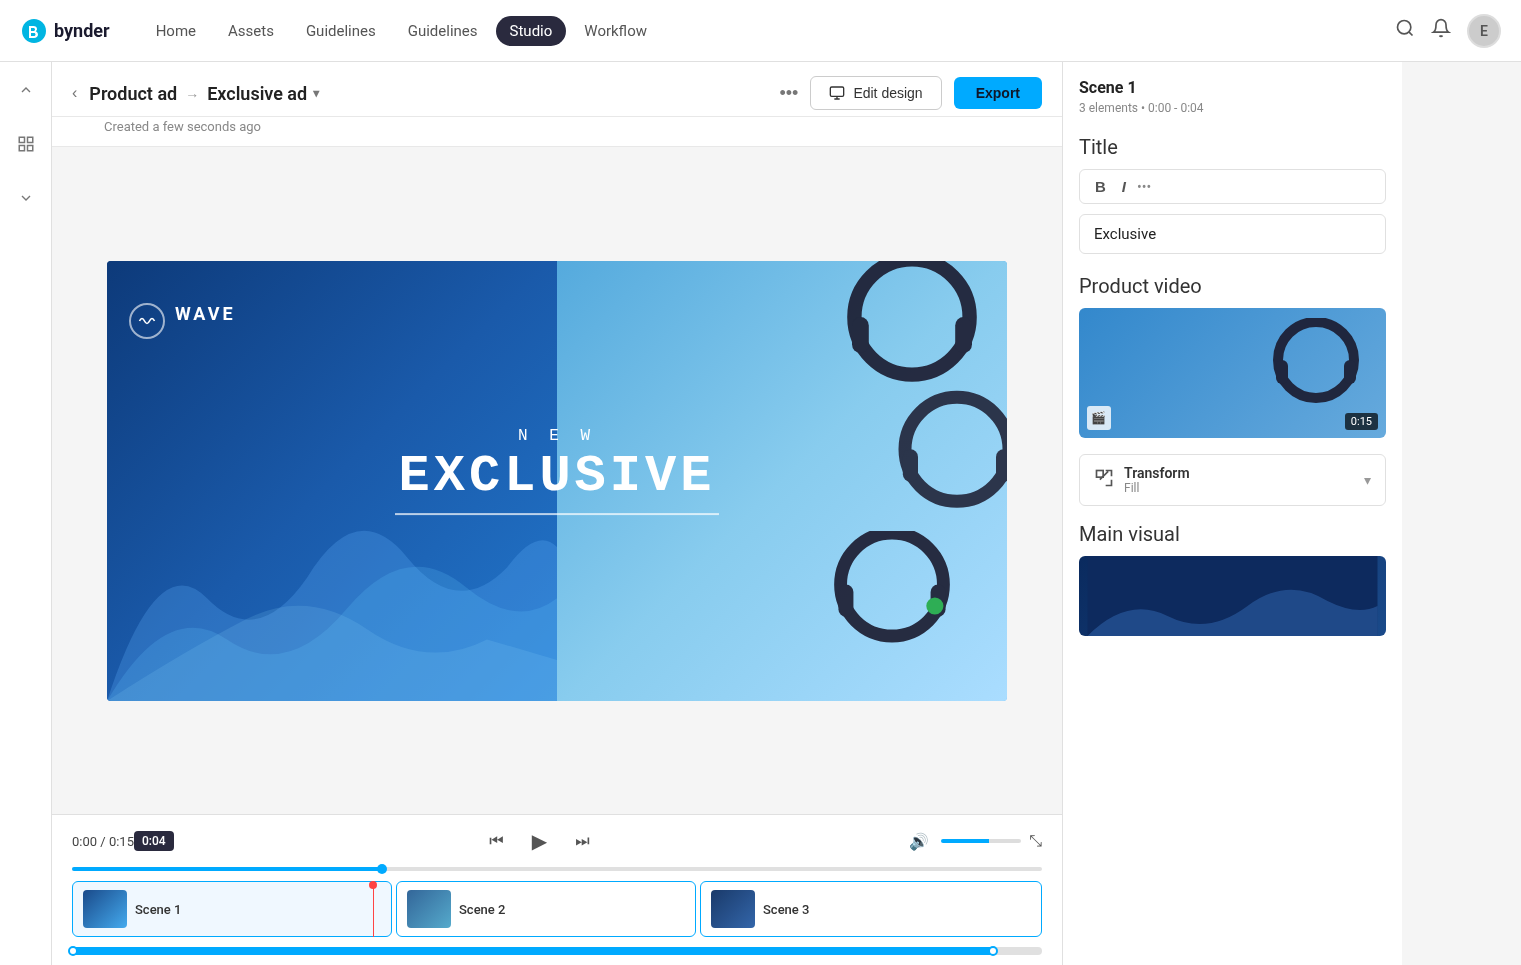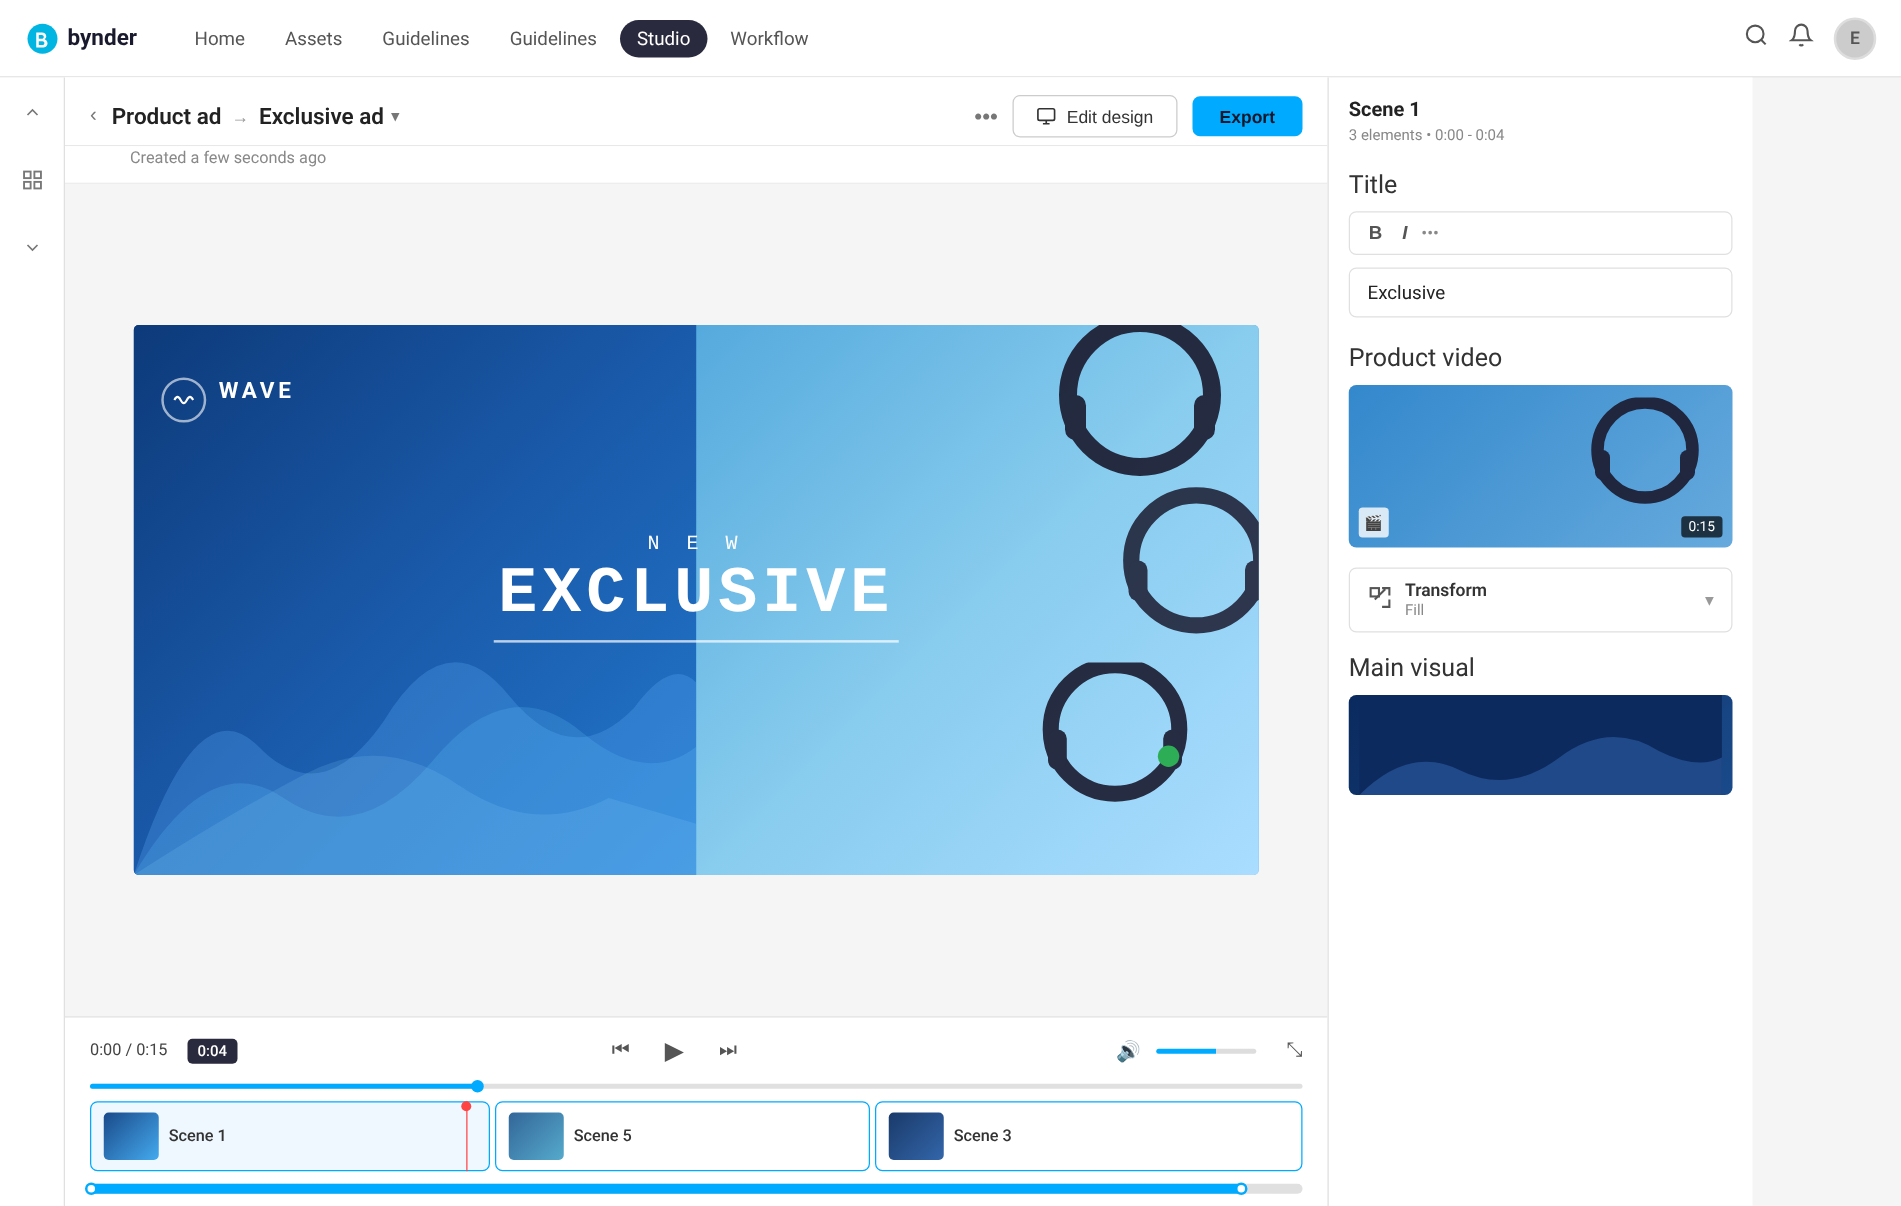--- a/index.html
+++ b/index.html
@@ -46,21 +46,21 @@
     .video-logo { position: absolute; top: 22px; left: 22px; display: flex; gap: 10px; color: #fff; font-size: 18px; font-weight: 700; margin-top: 20px; }
     .video-logo-icon { width: 36px; height: 36px; border: 2px solid rgba(255,255,255,0.6); border-radius: 50%; display: flex; align-items: center; justify-content: center; color: #fff; }
     .video-text-center { position: absolute; top: 50%; left: 50%; transform: translate(-50%, -55%); text-align: center; color: #fff; width: 60%; font-family: Liberation Mono, monospace; }
     .video-new { font-size: 16px; letter-spacing: 6px; font-weight: 300; margin-bottom: 6px; }
     .video-exclusive { font-size: 52px; font-weight: 900; letter-spacing: 4px; line-height: 1; }
     .video-line { width: 60%; height: 2px; background: rgba(255,255,255,0.7); margin: 10px auto; }
     .video-caption { position: absolute; bottom: 20px; left: 50%; transform: translateX(-50%); text-align: center; color: rgba(255,255,255,0.7); font-size: 12px; width: 60%; }
 
     
     .timeline-area { background: #fff; border-top: 1px solid #e0e0e0; padding: 10px 20px; }
-    .timeline-controls { display: flex; align-items: center; gap: 16px; margin-bottom: 10px; }
+    .timeline-controls { display: flex; align-items: center; margin-bottom: 10px; }
     .time-display { font-size: 13px; color: #444; min-width: 60px; }
     .time-badge { background: #2a2a3e; color: #fff; font-size: 12px; padding: 3px 8px; border-radius: 4px; font-weight: 500; }
     .timeline-btn { background: none; border: none; cursor: pointer; color: #555; font-size: 16px; padding: 4px; }
     .volume-section { display: flex; align-items: center; gap: 8px; margin-left: auto; }
     .volume-slider { width: 80px; height: 4px; background: linear-gradient(to right, #00aaff 60%, #ddd 60%); border-radius: 2px; cursor: pointer; }
     .expand-btn { background: none; border: none; cursor: pointer; color: #555; font-size: 16px; margin-left: 8px; }
 
     .timeline-track { position: relative; }
     .timeline-bar { height: 4px; background: #e0e0e0; border-radius: 2px; margin-bottom: 10px; position: relative; }
     .timeline-progress { position: absolute; left: 0; top: 0; width: 32%; height: 100%; background: #00aaff; border-radius: 2px; }
@@ -280,21 +280,21 @@
         </div>
         <div style="position:relative;">
           <div class="playhead-dot"></div>
           <div class="scene-track">
             <div class="scene-item active scene-1">
               <div class="scene-thumb" style="background:linear-gradient(135deg,#1a4a8a,#44aaee);"></div>
               <span class="scene-label">Scene 1</span>
             </div>
             <div class="scene-item scene-2">
               <div class="scene-thumb" style="background:linear-gradient(135deg,#336699,#55aacc);"></div>
-              <span class="scene-label">Scene 5</span>
+              <span class="scene-label">Scene 2</span>
             </div>
             <div class="scene-item scene-3">
               <div class="scene-thumb" style="background:linear-gradient(135deg,#1a3a6a,#3366aa);"></div>
               <span class="scene-label">Scene 3</span>
             </div>
           </div>
           <div class="playhead-line"></div>
         </div>
         <div class="scroll-bar-container">
           <div class="scroll-bar-thumb">

